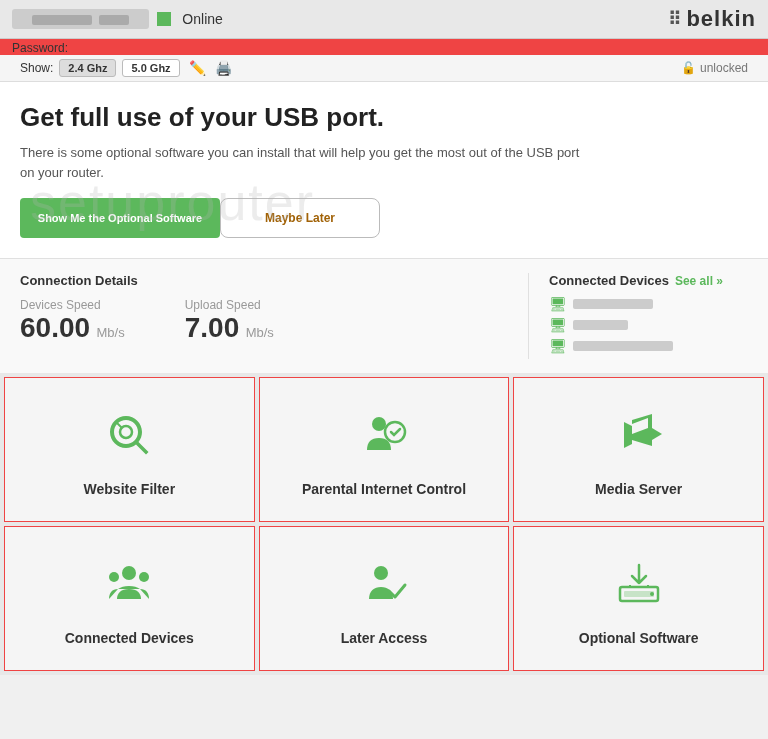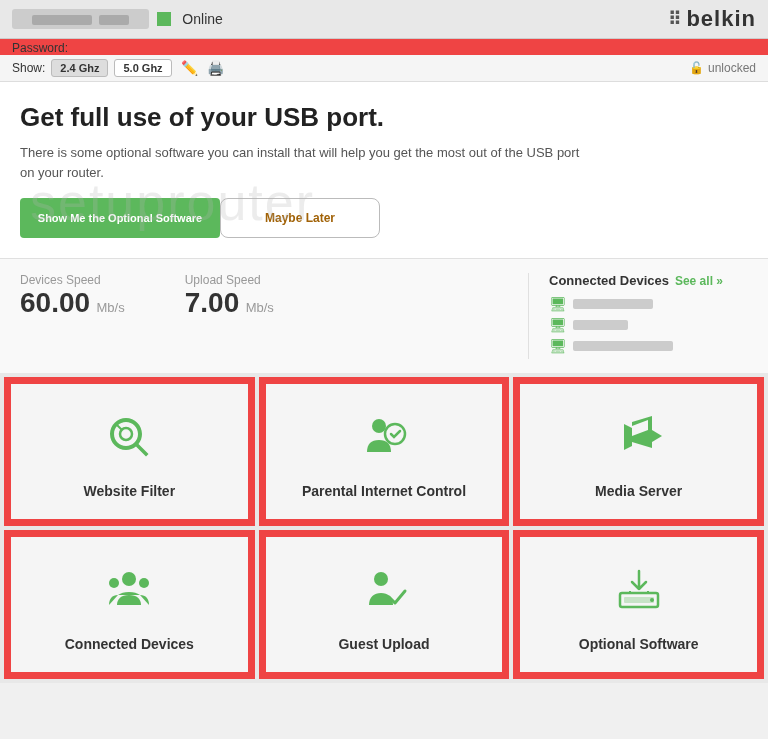--- a/index.html
+++ b/index.html
@@ -8,21 +8,21 @@
     
     .header { background: #e8e8e8; border-bottom: 1px solid #ccc; padding: 6px 12px; display: flex; align-items: center; justify-content: space-between; }
     .header-left { display: flex; align-items: center; gap: 8px; }
     .ssid-box { background: #ccc; border-radius: 3px; padding: 3px 20px; font-size: 12px; color: #666; }
     .online-indicator { display: flex; align-items: center; gap: 11px; font-size: 14px; color: #333; }
     .green-dot { width: 14px; height: 14px; background: #5cb85c; display: inline-block; }
     .belkin-logo { font-size: 22px; font-weight: bold; color: #333; letter-spacing: 1px; display: flex; align-items: center; gap: 4px; }
     .belkin-dots { font-size: 18px; color: #555; }
 
     
-    .sub-header { background: #f5f5f5; border-bottom: 1px solid #ddd; padding: 4px 12px; display: flex; align-items: center; gap: 6px; }
+    .sub-header { background: #f5f5f5; border-bottom: 1px solid #ddd; padding: 4px 20px; display: flex; align-items: center; gap: 6px; }
     .sub-header-label { font-size: 12px; color: #333; }
     .band-btn { background: #fff; border: 1px solid #bbb; border-radius: 3px; padding: 2px 8px; font-size: 11px; cursor: pointer; color: #333; font-weight: bold; }
     .band-btn.active { background: #ddd; }
     .sub-header-icons { display: flex; gap: 8px; margin-left: 4px; }
     .icon-btn { background: none; border: none; cursor: pointer; font-size: 14px; color: #555; }
     .sub-header-right { margin-left: auto; font-size: 12px; color: #777; display: flex; align-items: center; gap: 4px; }
 
     
     .password-row { background: #ef4444; padding: 2px 12px 0 12px; font-size: 12px; color: #333; }
 
@@ -50,21 +50,21 @@
     .speed-unit { font-size: 13px; color: #999; margin-left: 2px; }
     .connection-right { min-width: 220px; border-left: 1px solid #e0e0e0; padding-left: 20px; }
     .devices-title { font-size: 13px; font-weight: bold; color: #333; display: flex; align-items: center; gap: 6px; margin-bottom: 8px; }
     .see-all { font-size: 12px; color: #5cb85c; cursor: pointer; text-decoration: none; }
     .device-item { display: flex; align-items: center; gap: 6px; margin-bottom: 5px; }
     .device-icon { color: #5cb85c; font-size: 14px; }
     .device-name { background: #ccc; border-radius: 2px; height: 10px; width: 80px; display: inline-block; }
 
     
     .feature-grid { display: grid; grid-template-columns: 1fr 1fr 1fr; gap: 4px; padding: 4px; background: #e8e8e8; }
-    .feature-card { background: #f5f5f5; display: flex; flex-direction: column; align-items: center; justify-content: center; padding: 28px 16px 20px 16px; cursor: pointer; border: 7px solid #ef4444; transition: background 0.2s; min-height: 145px; }
+    .feature-card { background: #f5f5f5; display: flex; flex-direction: column; align-items: center; justify-content: center; padding: 28px 16px 20px 16px; cursor: pointer; border: 1px solid #ef4444; transition: background 0.2s; min-height: 145px; }
     .feature-icon { color: #5cb85c; font-size: 42px; margin-bottom: 14px; line-height: 1; }
     .feature-label { font-size: 14px; font-weight: bold; color: #333; text-align: center; }
 
     
     svg { fill: #5cb85c; }
   </style>
 </head>
 <body>
 
 <div class="header">
@@ -106,20 +106,21 @@
   <h1 class="usb-title">Get full use of your USB port.</h1>
   <p class="usb-desc">There is some optional software you can install that will help you get the most out of the USB port on your router.</p>
   <div class="button-row">
     <button class="btn-show">Show Me the Optional Software</button>
     <button class="btn-maybe">Maybe Later</button>
   </div>
 </div>
 
 <div class="connection-section">
   <div class="connection-left">
+    <div class="connection-title">Connection Details</div>
     <div class="speed-row">
       <div class="speed-item">
         <div class="speed-label">Devices Speed</div>
         <div>
           <span class="speed-value">60.00</span>
           <span class="speed-unit">Mb/s</span>
         </div>
       </div>
       <div class="speed-item">
         <div class="speed-label">Upload Speed</div>
@@ -201,21 +202,21 @@
   </div>
 
   <div class="feature-card">
     <div class="feature-icon">
       <svg xmlns="http://www.w3.org/2000/svg" width="50" height="50" viewBox="0 0 50 50">
         <circle cx="22" cy="14" r="7"></circle>
         <path d="M10 40C10 32 15 28 22 28C29 28 34 32 34 40Z"></path>
         <path d="M30 32L36 38L46 26" stroke="#5cb85c" stroke-width="3" fill="none" stroke-linecap="round" stroke-linejoin="round"></path>
       </svg>
     </div>
-    <div class="feature-label">Guest Upload</div>
+    <div class="feature-label">Later Access</div>
   </div>
 
   <div class="feature-card">
     <div class="feature-icon">
       <svg xmlns="http://www.w3.org/2000/svg" width="50" height="50" viewBox="0 0 50 50">
         <rect x="6" y="28" width="38" height="14" rx="2" fill="none" stroke="#5cb85c" stroke-width="2.5"></rect>
         <rect x="10" y="32" width="30" height="6" rx="1" fill="#5cb85c" opacity="0.3"></rect>
         <path d="M25 6L25 24M25 24L18 17M25 24L32 17" stroke="#5cb85c" stroke-width="2.5" fill="none" stroke-linecap="round" stroke-linejoin="round"></path>
         <path d="M16 28L16 26" stroke="#5cb85c" stroke-width="2" fill="none"></path>
         <path d="M34 28L34 26" stroke="#5cb85c" stroke-width="2" fill="none"></path>

